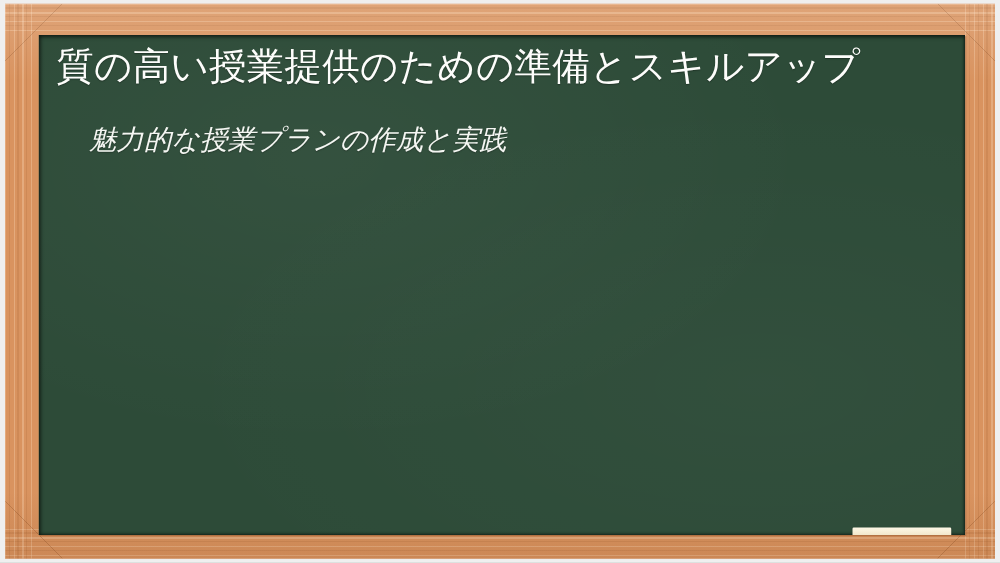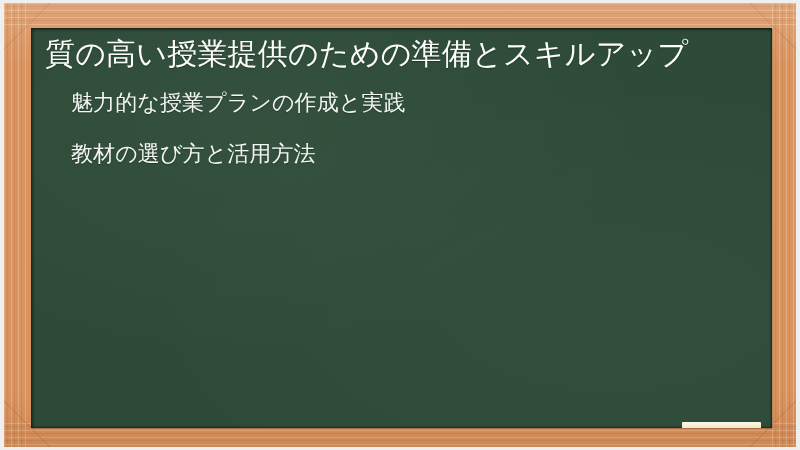--- a/index.html
+++ b/index.html
@@ -142,22 +142,23 @@
     font-weight: 400;
     letter-spacing: .2px;
     margin: 0;
     padding: 0 6px 0 4px;
     text-shadow: 0 1px 1px rgba(0,0,0,.30);
     word-break: break-all;
   }
 
   .bullet-list {
     list-style: none;
-    margin: 16px 0 0 0;
+    margin: 26px 0 0 0;
     padding: 0 0 0 30px;
+    font-style: italic;
   }
   .bullet-list li {
     color: #f4f6f2;
     font-size: 22px;
     line-height: 1.22;
     font-weight: 400;
     letter-spacing: .1px;
     margin: 0 0 25px 0;
     text-shadow: 0 1px 1px rgba(0,0,0,.28);
   }
@@ -193,21 +194,20 @@
     <div class="frame-sheen"></div>
 
     <div class="board">
       <div class="board-texture"></div>
 
       <div class="board-content">
         <h1 class="slide-title">質の高い授業提供のための準備とスキルアップ</h1>
 
         <ul class="bullet-list">
           <li>魅力的な授業プランの作成と実践</li>
-          <li>教材の選び方と活用方法</li>
         </ul>
       </div>
 
       <div class="chalk"></div>
     </div>
   </div>
 
 </div>
 
 </body></html>

